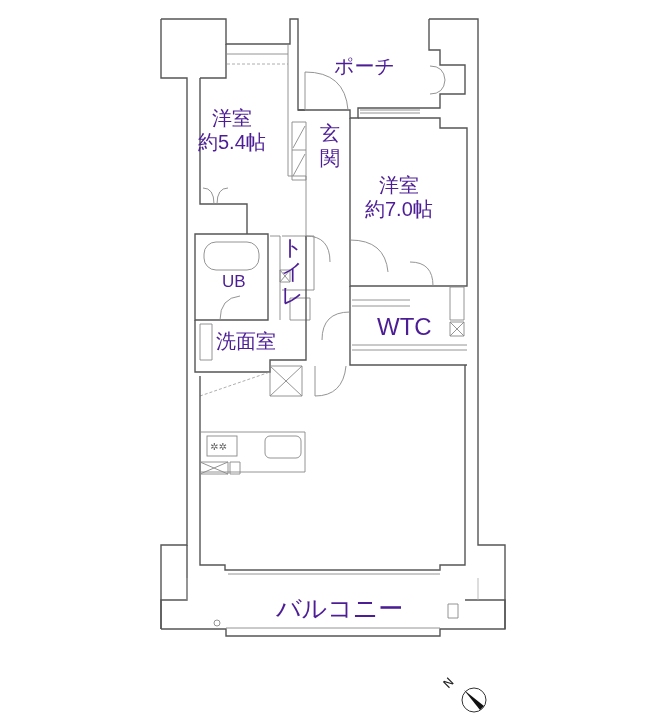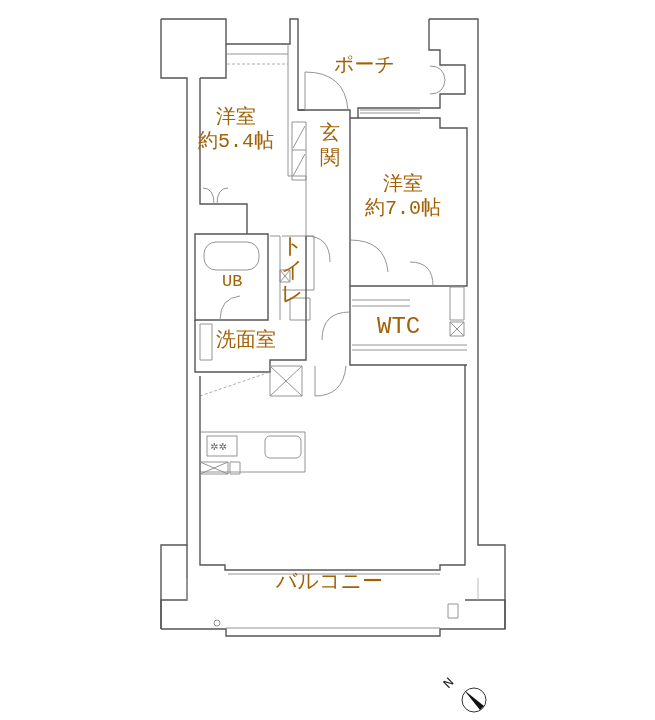--- a/index.html
+++ b/index.html
@@ -1,18 +1,18 @@
 <!DOCTYPE html>
 <html><head>
   <meta charset="utf-8">
   <style>
     html, body { margin: 0; padding: 0; background: #ffffff; }
     body { width: 655px; height: 720px; position: relative; overflow: hidden; font-family: "DejaVu Sans", sans-serif; }
     #plan { position: absolute; left: 0; top: 0; width: 655px; height: 720px; }
-    .lbl { position: absolute; color: #a16207; font-family: Liberation Mono, monospace; white-space: nowrap; line-height: 1.2; text-align: center; }
+    .lbl { position: absolute; color: #4c1d95; font-family: Liberation Sans, sans-serif; white-space: nowrap; line-height: 1.2; text-align: center; }
     .lbl .ln { display: block; }
     .w { fill: none; stroke: #555; stroke-width: 1.4; }
     .t { fill: none; stroke: #888; stroke-width: 0.9; }
     .f { fill: none; stroke: #aaa; stroke-width: 0.8; }
     .d { fill: none; stroke: #999; stroke-width: 0.8; stroke-dasharray: 3 2; }
   </style>
 </head>
 <body>
 
 <svg id="plan" viewBox="0 0 655 720" xmlns="http://www.w3.org/2000/svg">
@@ -111,21 +111,21 @@
   <span>UB</span>
 </div>
 <div class="lbl" style="left:216px; top:329px; font-size:20px;">
   <span>洗面室</span>
 </div>
 <div class="lbl" style="left:377px; top:313px; font-size:24px;">
   <span>WTC</span>
 </div>
 <div class="lbl" style="left:287px; top:455px; font-size:20px;">
 </div>
-<div class="lbl" style="left:276px; top:570px; font-size:21px;">
+<div class="lbl" style="left:276px; top:593px; font-size:25px;">
   <span>バルコニー</span>
 </div>
 
 <div style="position:absolute; left:440px; top:676px; width:50px; height:40px;">
   <span style="position:absolute; left:4px; top:0; font-size:12px; transform:rotate(-45deg); color:#222;">N</span>
   <svg width="50" height="40" viewBox="0 0 50 40" style="position:absolute; left:0; top:0;">
     <circle cx="34" cy="24" r="12" fill="none" stroke="#333" stroke-width="1"></circle>
     <polygon points="24,14 44,30 40,34" fill="#111"></polygon>
   </svg>
 </div>

